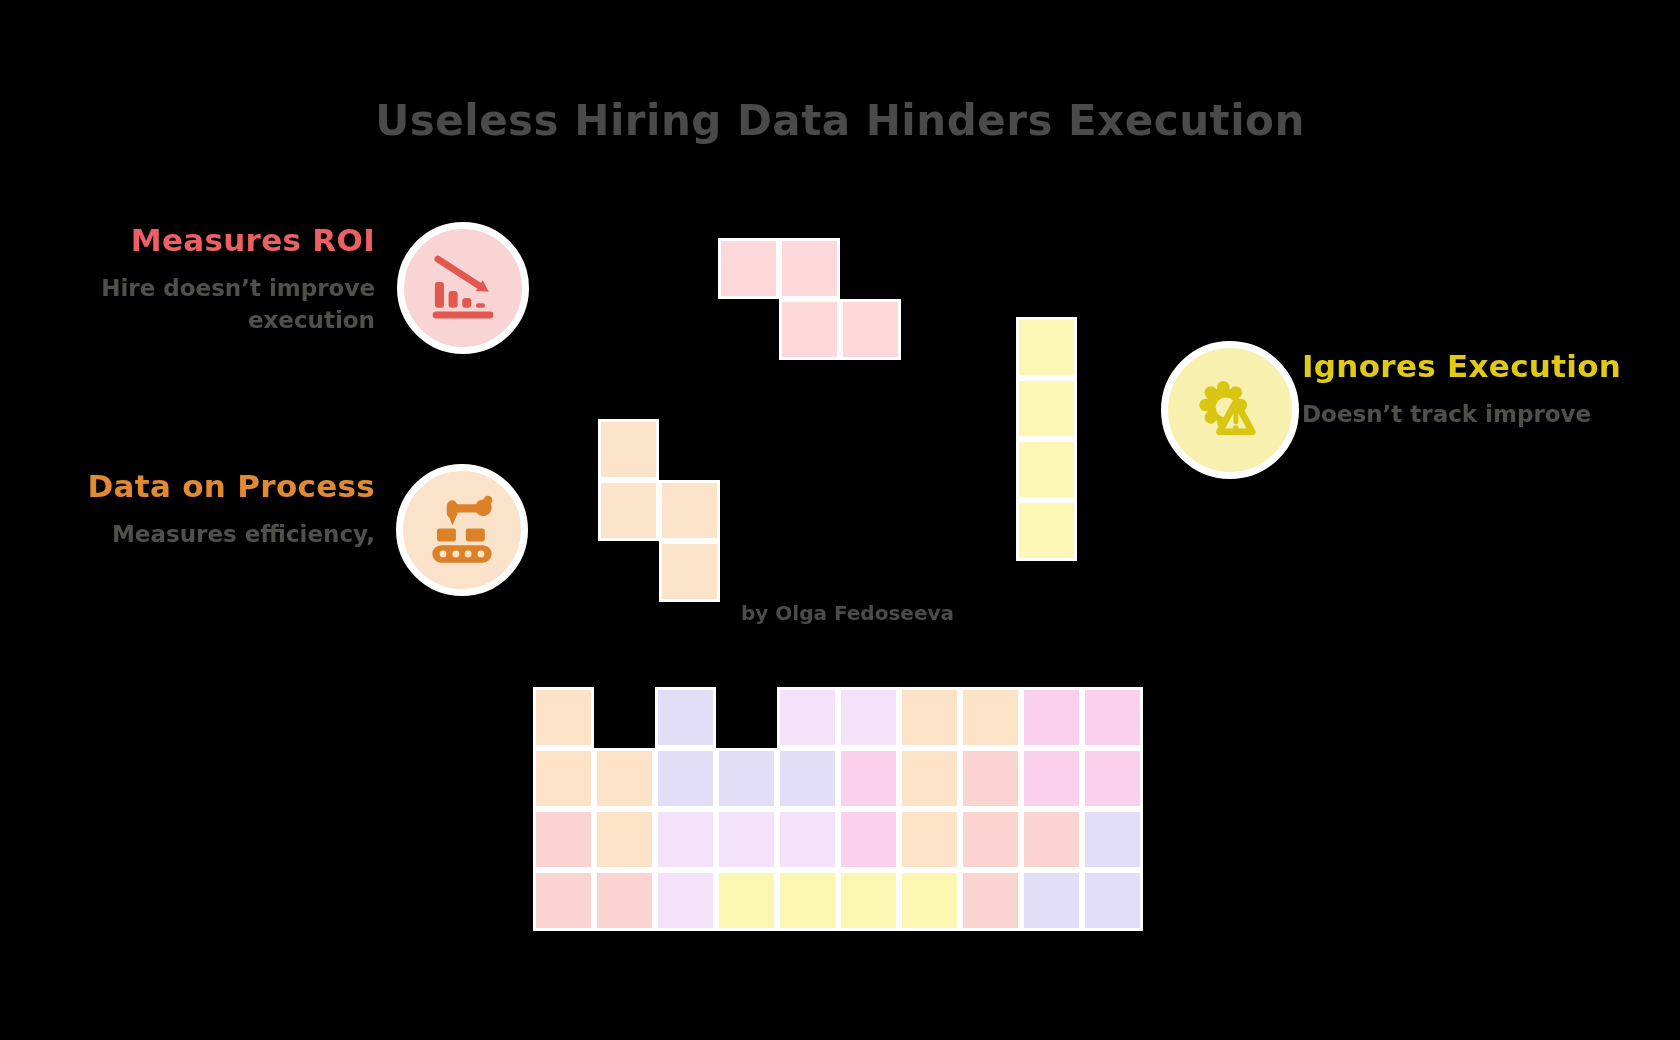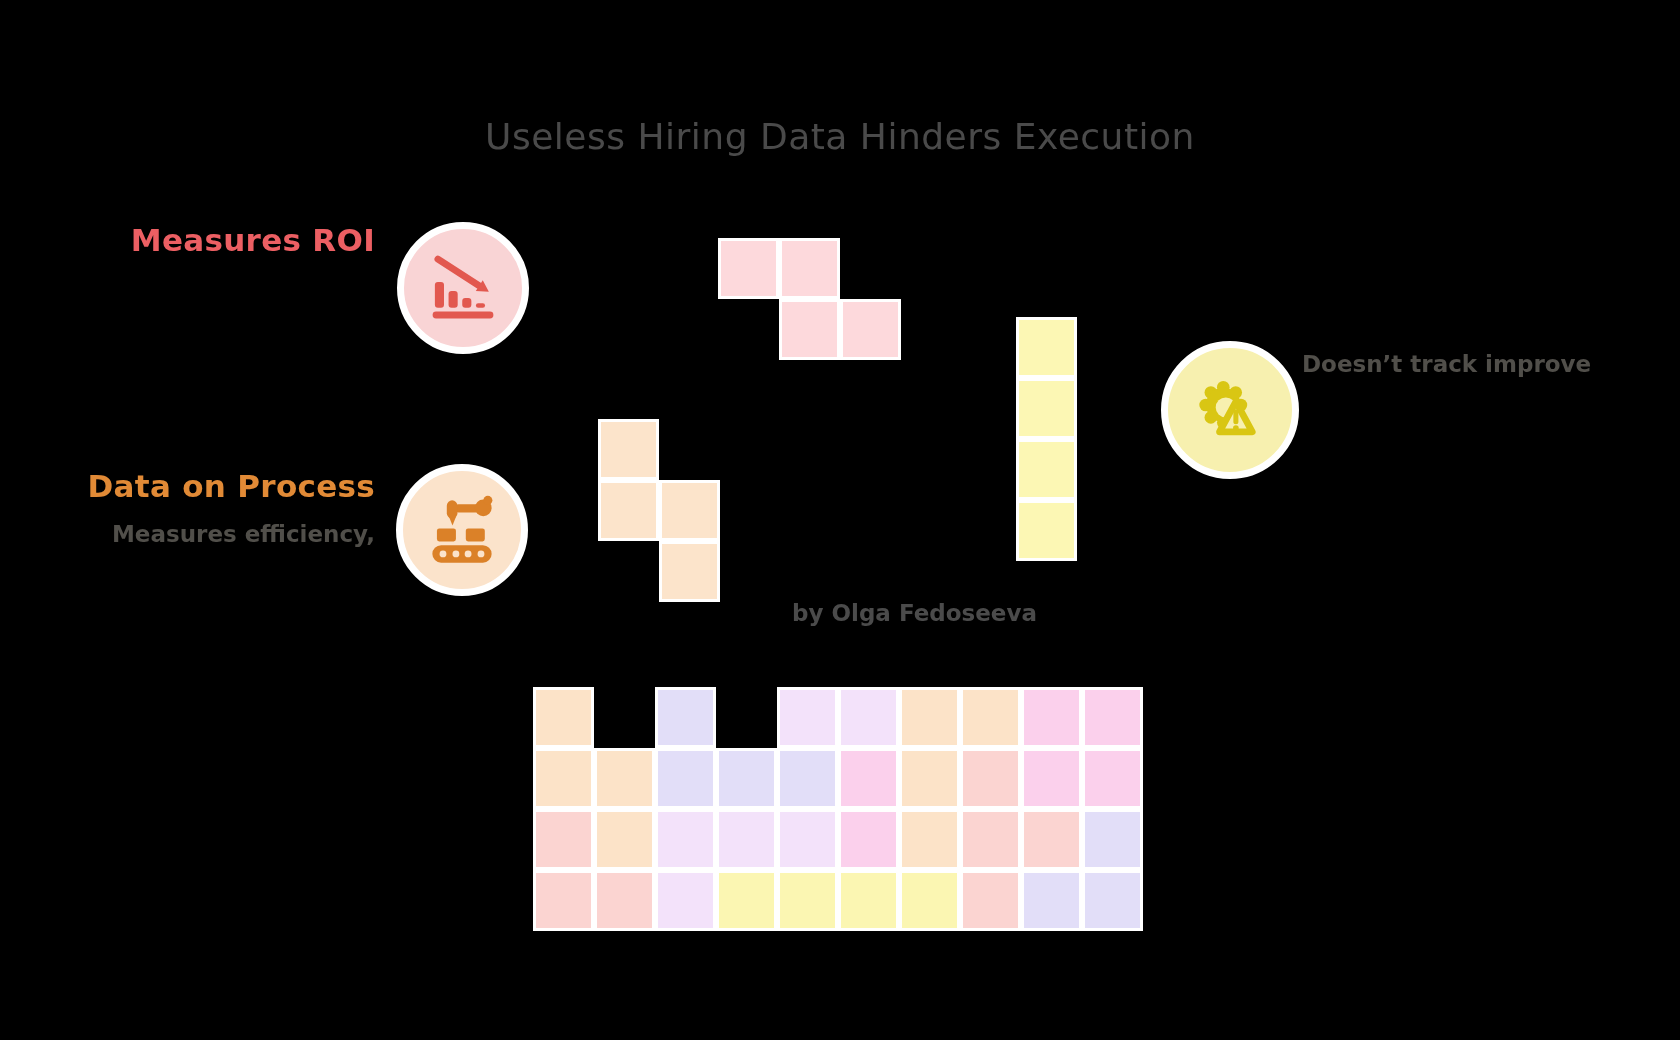--- a/index.html
+++ b/index.html
@@ -7,23 +7,23 @@
   }
   html,body{margin:0;padding:0;}
   body{
     width:1680px;height:1040px;
     background:var(--background,#000);
     position:relative;overflow:hidden;
     font-family:"DejaVu Sans","Liberation Sans",sans-serif;
   }
   
   .title{
-    position:absolute;top:92px;left:0;width:1680px;
+    position:absolute;top:68px;left:0;width:1680px;
     text-align:center;
-    font-size:36px;font-weight:normal;letter-spacing:.5px;
+    font-size:42px;font-weight:bold;letter-spacing:.5px;
     color:var(--title,#4a4a4a);
   }
   
   .callout{position:absolute;}
   .callout .heading{
     font-size:31px;font-weight:bold;letter-spacing:.3px;
     margin:0 0 14px 0;white-space:nowrap;
   }
   .callout .sub{
     font-size:23px;line-height:32px;font-weight:bold;
@@ -47,22 +47,22 @@
   .badge-yellow{left:1161px;top:341px;width:124px;height:124px;background:var(--circle-yellow,#f7f0af);}
   .badge svg{display:block;}
   .icon-red{fill:var(--icon-red,#e2584f);}
   .stroke-red{stroke:var(--icon-red,#e2584f);}
   .icon-orange{fill:var(--icon-orange,#db8128);}
   .icon-yellow{fill:var(--icon-yellow,#d9c613);}
   .stroke-yellow{stroke:var(--icon-yellow,#d9c613);}
   .fill-circle-yellow{fill:var(--circle-yellow,#f7f0af);}
   
   .byline{
-    position:absolute;left:792px;top:596px;
-    font-size:23px;line-height:34px;font-weight:bold;
+    position:absolute;left:741px;top:596px;
+    font-size:20px;line-height:34px;font-weight:bold;
     color:var(--byline,#4b4b4b);
   }
   .byline span{display:block;}
   
   .cell{
     width:var(--cell);height:var(--cell);
     border:3px solid #fff;box-sizing:border-box;
   }
   .cell.empty{border-color:transparent;background:transparent;}
   .piece,.board{display:grid;position:absolute;}
@@ -71,20 +71,24 @@
   .piece-peach-s{left:598px;top:419px;grid-template-columns:repeat(2,var(--cell));}
   .piece-yellow-i{left:1016px;top:317px;grid-template-columns:repeat(1,var(--cell));}
 </style>
 </head>
 <body>
 
 <h1 class="title">Useless Hiring Data Hinders Execution</h1>
 
 <div class="callout callout-negative-roi">
   <div class="heading">Measures ROI</div>
+  <div class="sub">
+    <span>Hire doesn’t improve</span>
+    <span>execution</span>
+  </div>
 </div>
 <div class="badge badge-pink">
   <svg width="76" height="76" viewBox="0 0 100 100">
     <rect class="icon-red" x="13" y="42" width="12" height="34" rx="4"></rect>
     <rect class="icon-red" x="31" y="54" width="12" height="22" rx="4"></rect>
     <rect class="icon-red" x="49" y="63" width="12" height="13" rx="4"></rect>
     <rect class="icon-red" x="67" y="70" width="12" height="6" rx="3"></rect>
     <rect class="icon-red" x="10" y="81" width="80" height="9" rx="4.5"></rect>
     <line class="stroke-red" x1="17" y1="12" x2="71" y2="47" stroke-width="9" stroke-linecap="round"></line>
     <polygon class="icon-red" points="84,55 66.8,54 76,39.8"></polygon>
@@ -129,20 +133,21 @@
     </g>
     <circle class="fill-circle-yellow" cx="45" cy="47" r="12"></circle>
     <g>
       <path class="fill-circle-yellow stroke-yellow" d="M57 40 L76.5 76 L37.5 76 Z" stroke-width="8" stroke-linejoin="round"></path>
       <line class="stroke-yellow" x1="57" y1="52" x2="57" y2="64" stroke-width="6" stroke-linecap="round"></line>
       <circle class="icon-yellow" cx="57" cy="71.5" r="3.4"></circle>
     </g>
   </svg>
 </div>
 <div class="callout callout-ignores">
+  <div class="heading">Ignores Execution</div>
   <div class="sub">
     <span>Doesn’t track improve</span>
   </div>
 </div>
 
 <div class="piece piece-pink-z">
     <div class="cell" style="background: rgb(253, 217, 220);"></div>
     <div class="cell" style="background: rgb(253, 217, 220);"></div>
     <div class="cell empty"></div>
     <div class="cell empty"></div>

